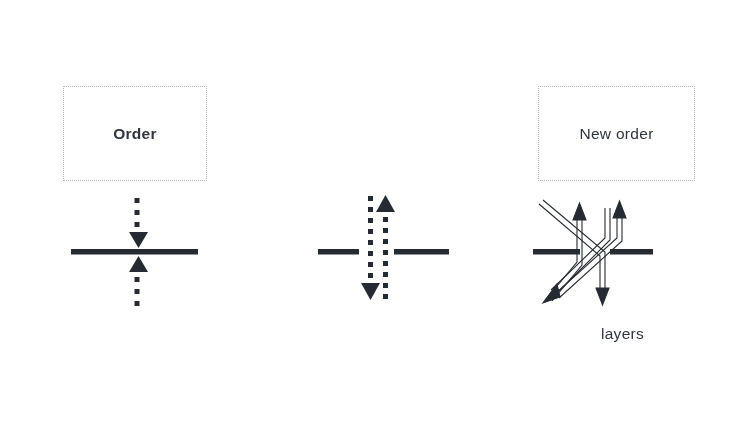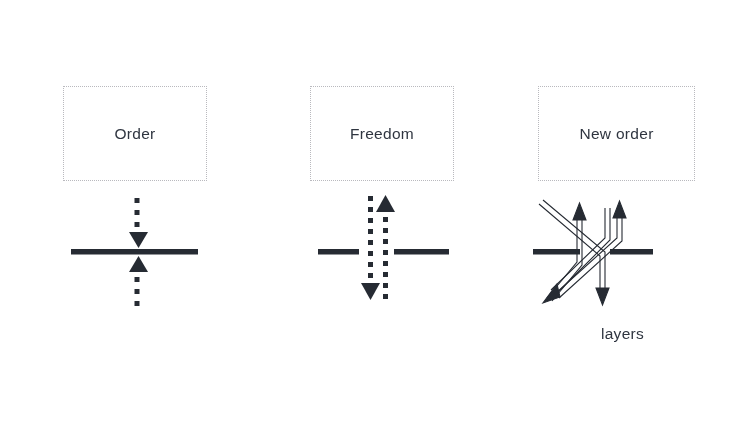--- a/index.html
+++ b/index.html
@@ -23,21 +23,21 @@
     width: 730px;
     height: 432px;
   }
 
   
   .panel {
     position: absolute;
     top: 0;
     height: 432px;
   }
-  #panel-order     { left: 40px;  width: 195px; }
+  #panel-order     { left: 40px;  width: 195px; font-weight: bold; }
   #panel-freedom   { left: 285px; width: 195px; }
   #panel-new-order { left: 525px; width: 195px; text-decoration: underline; }
 
   
   .label-box {
     position: absolute;
     top: 86px;
     height: 95px;
     border: 1px dotted #b9b9be;
     box-sizing: border-box;
@@ -112,23 +112,20 @@
             <rect x="94.5" y="111" width="5" height="5"></rect>
           </g>
         </g>
       </svg>
     </div>
 
   </div>
 
   <div class="panel" id="panel-freedom">
 
-    <div class="label-box">
-      <span class="label-box-text">Freedom</span>
-    </div>
 
     <div class="diagram">
       <svg width="195" height="122" viewBox="0 0 195 122" xmlns="http://www.w3.org/2000/svg">
         <g fill="#262b33">
 
           <rect x="33" y="59" width="41" height="5.5"></rect>
 
           <rect x="109" y="59" width="55" height="5.5"></rect>
 
           <g>

